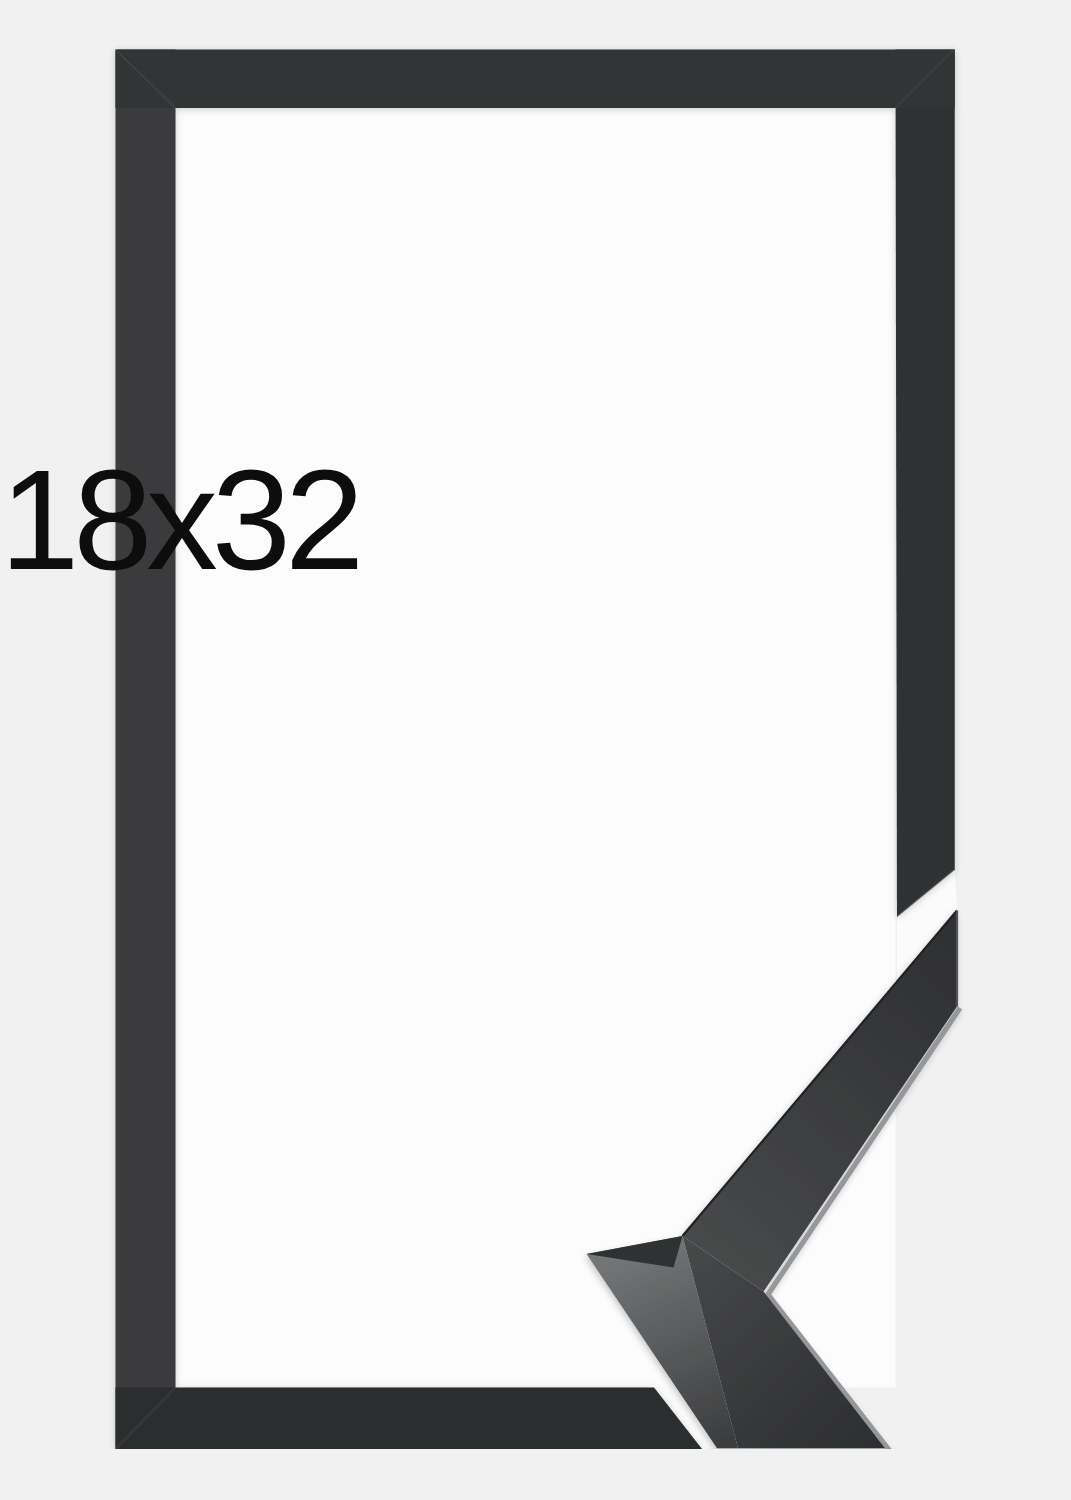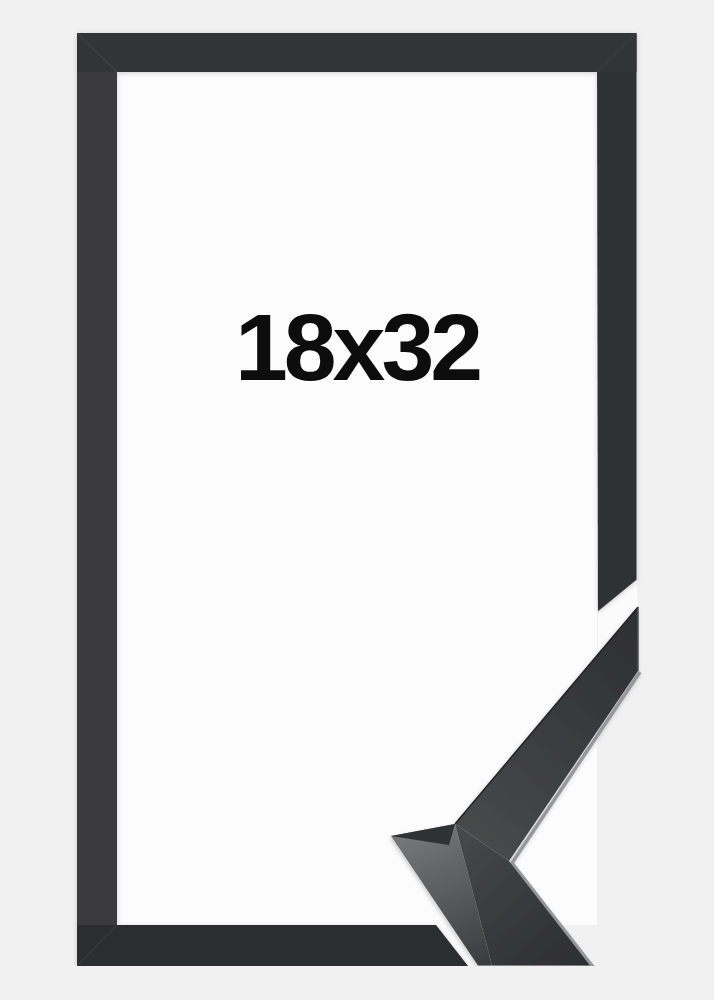--- a/index.html
+++ b/index.html
@@ -12,23 +12,22 @@
     font-family: "Liberation Sans", sans-serif;
   }
   .stage svg { position: absolute; left: 0; top: 0; display: block; }
   .size-label {
     position: absolute;
     left: 0;
     right: 0;
     top: 297px;
     height: 100px;
     line-height: 100px;
-    text-align: center;
     font-size: 95px;
-    font-weight: 700;
+    font-weight: 400;
     letter-spacing: -4px;
     color: #0d0d0d;
     user-select: none;
   }
 </style>
 </head>
 <body>
 
 <div class="stage">
 

